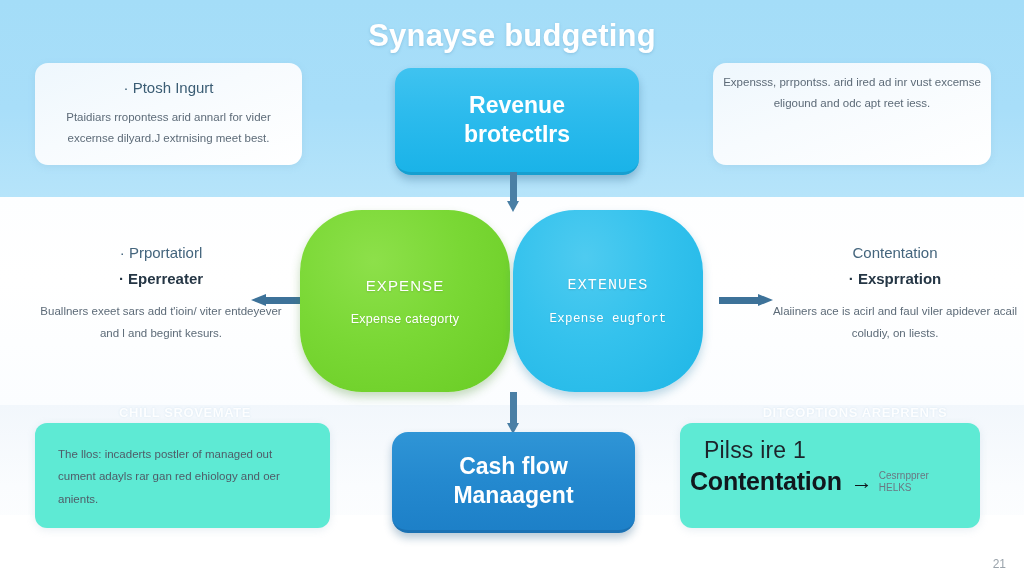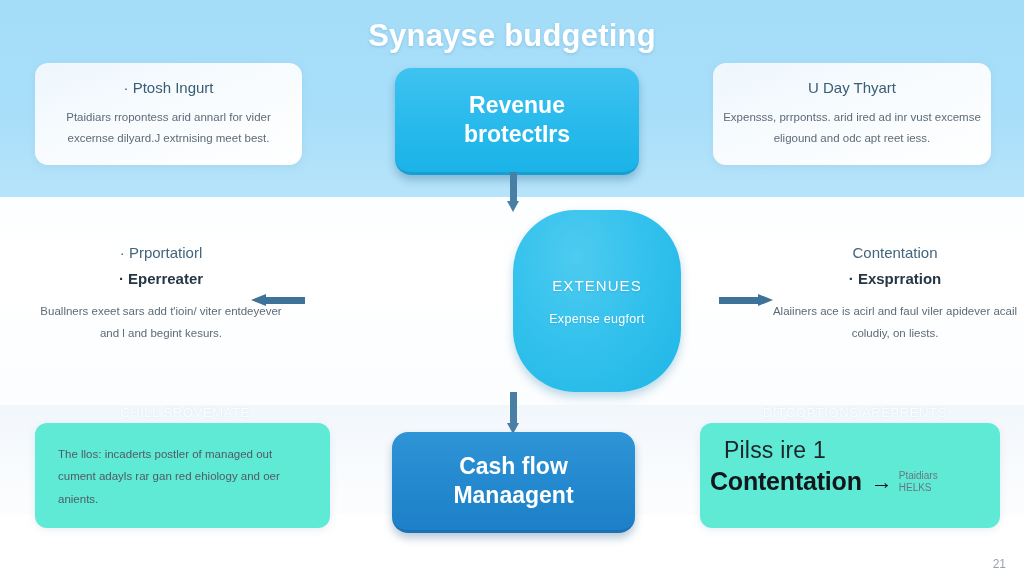--- a/index.html
+++ b/index.html
@@ -180,24 +180,25 @@
   }
   #sq-expense {
     left: 300px; top: 210px;
     width: 210px; height: 182px;
     border-radius: 62px 62px 62px 62px;
     background: radial-gradient(ellipse at 35% 28%, #8de04a 0%, #7ad835 45%, #69cc24 100%);
     box-shadow: 0 5px 10px rgba(70,140,40,0.30);
   }
   #sq-extenues {
     left: 513px; top: 210px;
-    width: 168px; height: 182px;
+    width: 190px; height: 182px;
     border-radius: 62px 62px 62px 62px;
     background: radial-gradient(ellipse at 38% 26%, #4ecbf0 0%, #34c2ed 45%, #1fb6e6 100%);
     box-shadow: 0 5px 10px rgba(30,120,160,0.28);
+    font-family: Liberation Mono, monospace;
   }
 
   
   .arrow-v {
     position: absolute;
     width: 13px;
   }
   .arrow-v .shaft {
     position: absolute;
     left: 3px; top: 0;
@@ -246,27 +247,27 @@
   #arrow-right .head { left: 39px; border-left: 15px solid #3d7299; }
 
   
   .bottom-card {
     position: absolute;
     border-radius: 12px;
     background: #5eead4;
     box-shadow: 0 2px 8px rgba(140,170,195,0.20);
   }
   #card-bottom-left { left: 35px; top: 423px; width: 295px; height: 105px; }
-  #card-bottom-right { left: 700px; top: 423px; width: 300px; height: 105px; }
+  #card-bottom-right { left: 680px; top: 423px; width: 300px; height: 105px; }
 
   .ghost-heading {
     position: absolute;
     text-align: center;
     font-size: 13px;
-    font-weight: normal;
+    font-weight: bold;
     letter-spacing: 0.6px;
     color: rgba(255,255,255,0.92);
     text-shadow: 0 0 2px rgba(210,228,242,0.9);
   }
   #ghost-left { left: 60px; top: 405px; width: 250px; }
   #ghost-right { left: 725px; top: 405px; width: 260px; }
 
   .bottom-body {
     font-size: 11.5px;
     color: #4f5c68;
@@ -324,21 +325,20 @@
   <div class="band-bottom-strip"></div>
 
   <div class="slide-title">Synayse budgeting</div>
 
   <div class="soft-card" id="card-top-left">
     <div class="card-heading bulleted">Ptosh Ingurt</div>
     <div class="card-body">Ptaidiars rropontess arid annarl for vider excernse dilyard.J extrnising meet best.</div>
   </div>
 
   <div class="soft-card" id="card-top-right">
-    <div class="card-heading">U Day Thyart</div>
     <div class="card-body">Expensss, prrpontss. arid ired ad inr vust excemse eligound and odc apt reet iess.</div>
   </div>
 
   <div class="node-rect" id="node-revenue">
     <div>
       <div>Revenue</div>
       <div>brotectIrs</div>
     </div>
   </div>
 
@@ -362,20 +362,24 @@
   <div class="arrow-h" id="arrow-left">
     <div class="shaft"></div>
     <div class="head"></div>
   </div>
 
   <div class="arrow-h" id="arrow-right">
     <div class="shaft"></div>
     <div class="head"></div>
   </div>
 
+  <div class="squircle" id="sq-expense">
+    <div class="sq-title">EXPENSE</div>
+    <div class="sq-sub">Expense categorty</div>
+  </div>
 
   <div class="squircle" id="sq-extenues">
     <div class="sq-title">EXTENUES</div>
     <div class="sq-sub">Expense eugfort</div>
   </div>
 
   <div class="arrow-v" id="arrow-bottom-down">
     <div class="shaft"></div>
     <div class="head"></div>
   </div>
@@ -393,21 +397,21 @@
       <div>Manaagent</div>
     </div>
   </div>
 
   <div class="bottom-card" id="card-bottom-right">
     <div class="br-line1">Pilss ire 1</div>
     <div class="br-line2wrap">
       <span class="br-line2">Contentation</span>
       <span class="br-arrow">→</span>
       <span class="br-small">
-        <span>Ptaidiars</span><br>
+        <span>Cesrnpprer</span><br>
         <span>HELKS</span>
       </span>
     </div>
   </div>
 
   <div id="page-number">21</div>
 
 </div>
 
 </body></html>

